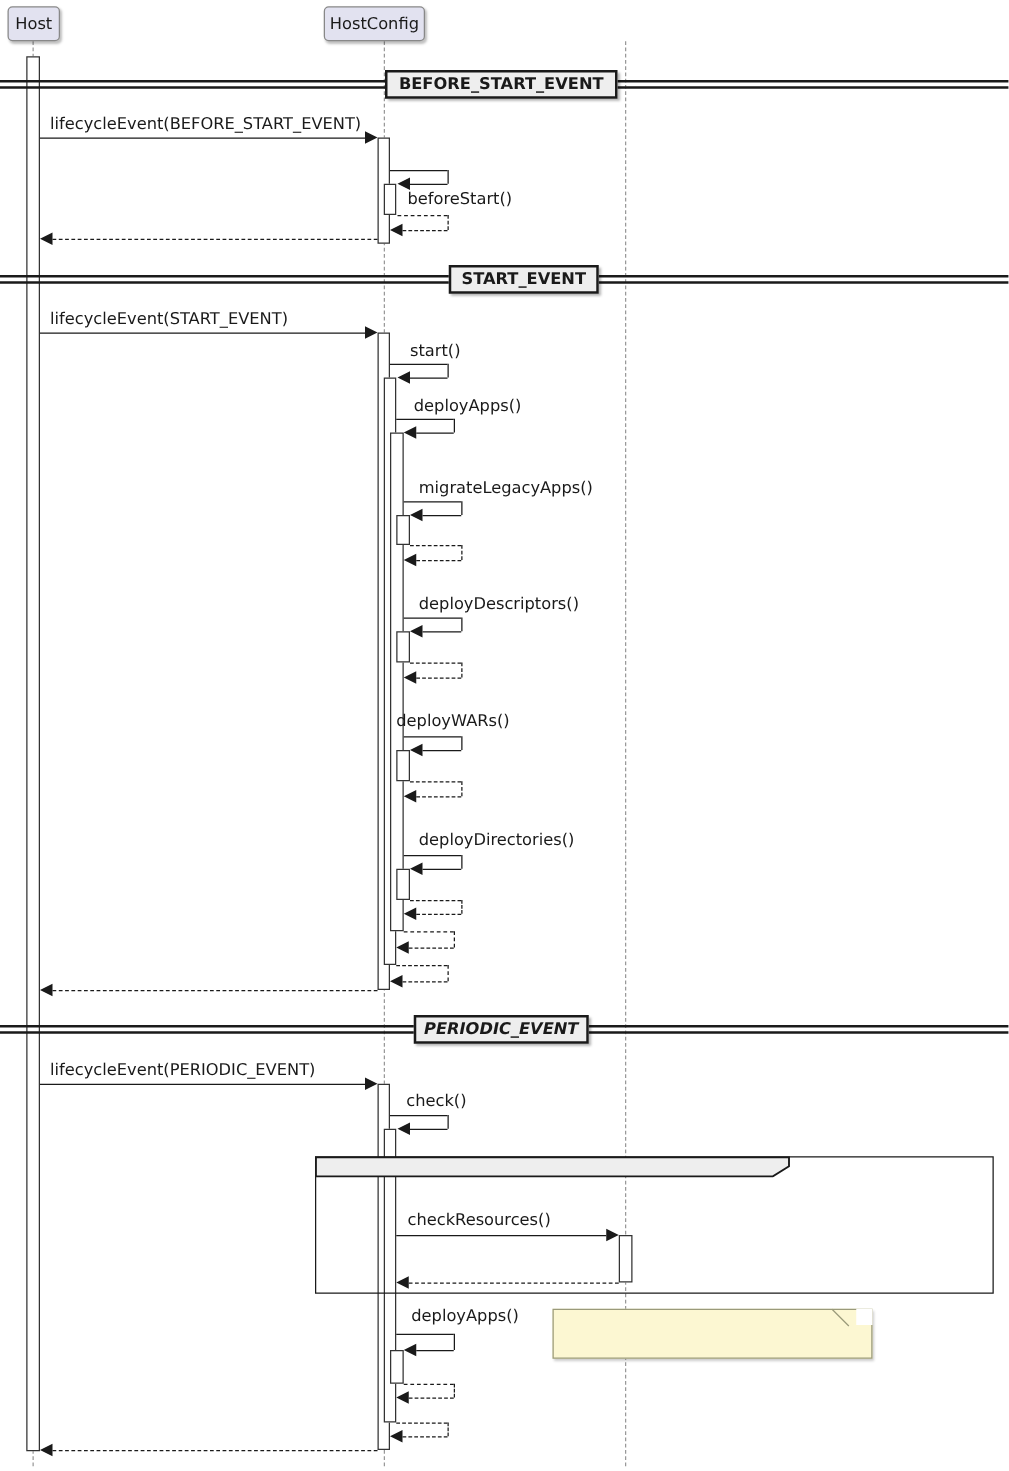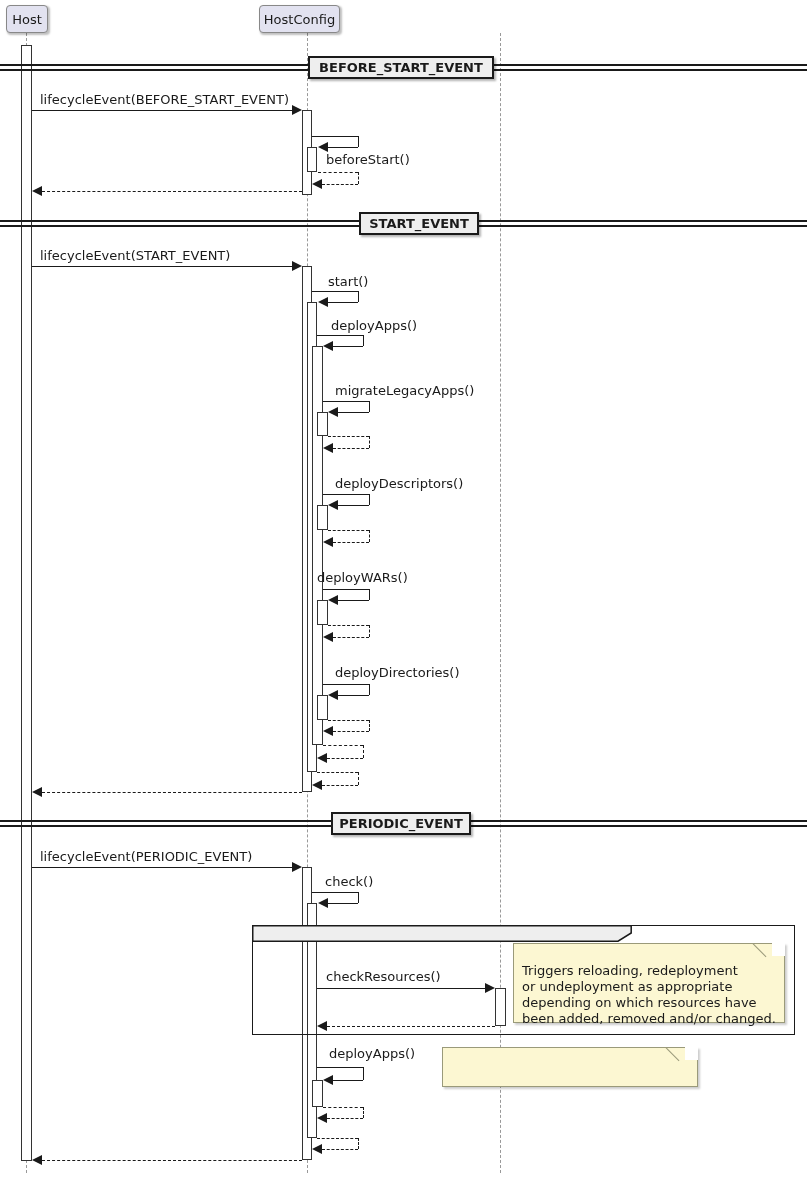--- a/index.html
+++ b/index.html
@@ -179,35 +179,27 @@
   <div class="divline" style="top:64px;"></div>
   <div class="divline" style="top:69px;"></div>
   <div class="divbox" style="left:308px;top:56px;width:186px;">BEFORE_START_EVENT</div>
 
   <div class="divline" style="top:220px;"></div>
   <div class="divline" style="top:225px;"></div>
   <div class="divbox" style="left:359px;top:212px;width:120px;">START_EVENT</div>
 
   <div class="divline" style="top:820px;"></div>
   <div class="divline" style="top:825px;"></div>
-  <div class="divbox" style="left:331px;top:812px;width:140px;">PERIODIC_EVENT</div>
+  <div class="divbox" style="left:331px;top:812px;width:140px;font-style:italic;">PERIODIC_EVENT</div>
 
   <div class="frame" style="left:252px;top:925px;width:543px;height:110px;"></div>
   <svg style="position:absolute;left:252px;top:925px;" width="380" height="17" viewBox="0 0 380 17">
     <path d="M0.75,0.75 H379.2 V8 L366,16.2 H0.75 Z" fill="#EEEEEE" stroke="#1a1a1a" stroke-width="1.5"></path>
   </svg>
 
-  <div class="note" style="left:513px;top:943px;width:272px;height:80px;">
-    <span>Triggers reloading, redeployment
-or undeployment as appropriate
-depending on which resources have
-been added, removed and/or changed.</span>
-    <div class="fold-cover"></div>
-    <div class="fold-diag"></div>
-  </div>
   <div class="note" style="left:442px;top:1047px;width:256px;height:40px;">
     <div class="fold-cover"></div>
     <div class="fold-diag"></div>
   </div>
 
   <div class="pbox" style="left:6px;width:42px;">Host</div>
   <div class="pbox" style="left:259px;width:81px;">HostConfig</div>
 
 </div>
 

